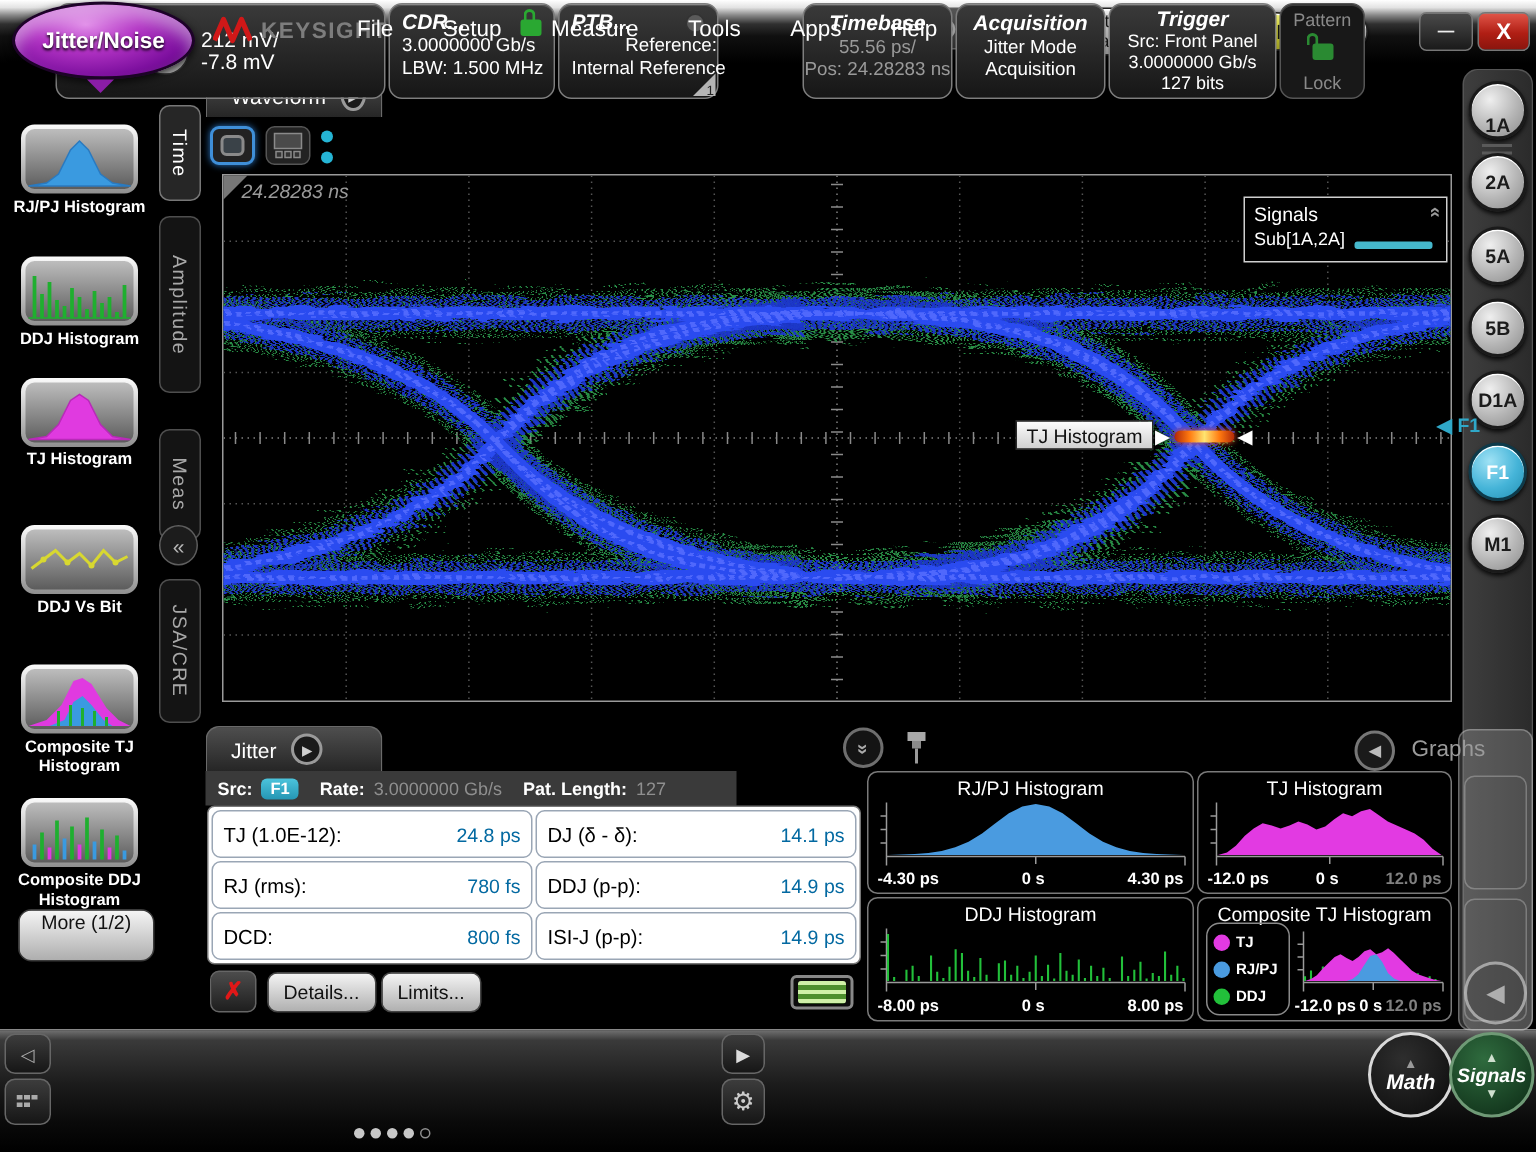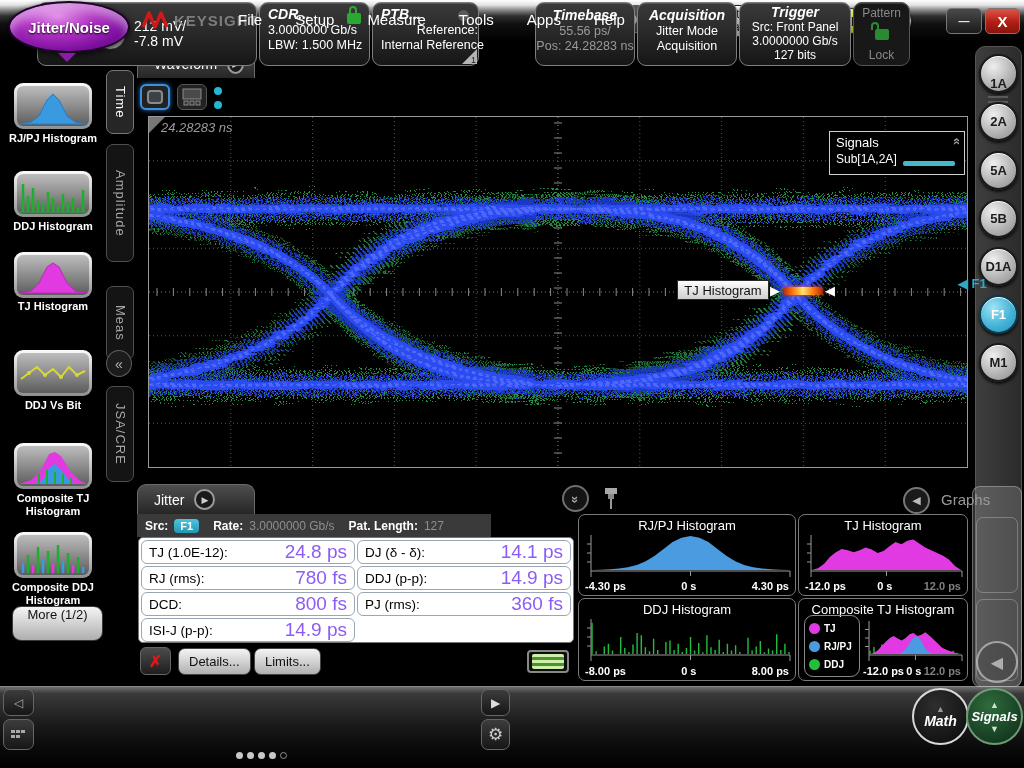--- a/index.html
+++ b/index.html
@@ -106,21 +106,21 @@
   .ji-label{color:#fff;font-weight:bold;font-size:12px;}
   .ji-val{color:#8f8f8f;font-size:12px;}
   .src-badge{background:linear-gradient(#4cc4dc,#2596b4);border-radius:4px;color:#fff;font-weight:bold;
     font-size:11px;padding:1px 6px;}
   .jtable{left:138px;top:537px;width:436px;height:106px;background:#fff;border:1px solid #777;
     border-radius:5px;padding:2px;display:grid;grid-template-columns:1fr 1fr;grid-auto-rows:1fr;gap:2px;}
   .jcell{border:1px solid #9aa6b5;border-radius:6px;background:#fff;display:flex;align-items:center;
     justify-content:space-between;padding:0 7px;}
   .jcell.sel{border:2px solid #3f7fd0;}
   .jcell .lab{color:#000;font-size:13.5px;}
-  .jcell .val{color:#8b5cf6;font-size:19px;}
+  .jcell .val{color:#0369a1;font-size:13px;}
   .xbtn{left:140px;top:647px;width:31px;height:28px;border:1px solid #666;border-radius:6px;
     background:linear-gradient(#4c4c4c,#1e1e1e);color:#e01818;font-weight:bold;font-size:16px;
     display:flex;align-items:center;justify-content:center;}
   .grey-btn{height:27px;border:1px solid #444;border-radius:7px;background:linear-gradient(#f4f4f4,#b0b0b0);
     color:#111;font-size:13px;display:flex;align-items:center;justify-content:center;padding:0 10px;
     box-shadow:0 1px 2px #000;}
   .battery{left:527px;top:650px;width:42px;height:23px;border:2px solid #888;border-radius:4px;
     background:#0c0c0c;display:flex;align-items:center;justify-content:center;}
   .battery-core{width:32px;height:15px;border-radius:2px;
     background:repeating-linear-gradient(180deg,#cff0a8 0 3px,#4e8f2e 3px 6px);}
@@ -587,24 +587,20 @@
       </div>
     <div class="jcell">
       <span class="lab">DDJ (p-p):</span>
         <span class="val">14.9 ps</span>
       </div>
     <div class="jcell">
       <span class="lab">DCD:</span>
         <span class="val">800 fs</span>
       </div>
     <div class="jcell">
-      <span class="lab">PJ (rms):</span>
-        <span class="val">360 fs</span>
-      </div>
-    <div class="jcell">
       <span class="lab">ISI-J (p-p):</span>
         <span class="val">14.9 ps</span>
       </div>
   </div>
   <div class="abs xbtn">
     <span>✗</span>
     </div>
   <div class="abs grey-btn" style="left:178px;top:648px;">
     <span>Details...</span>
     </div>

